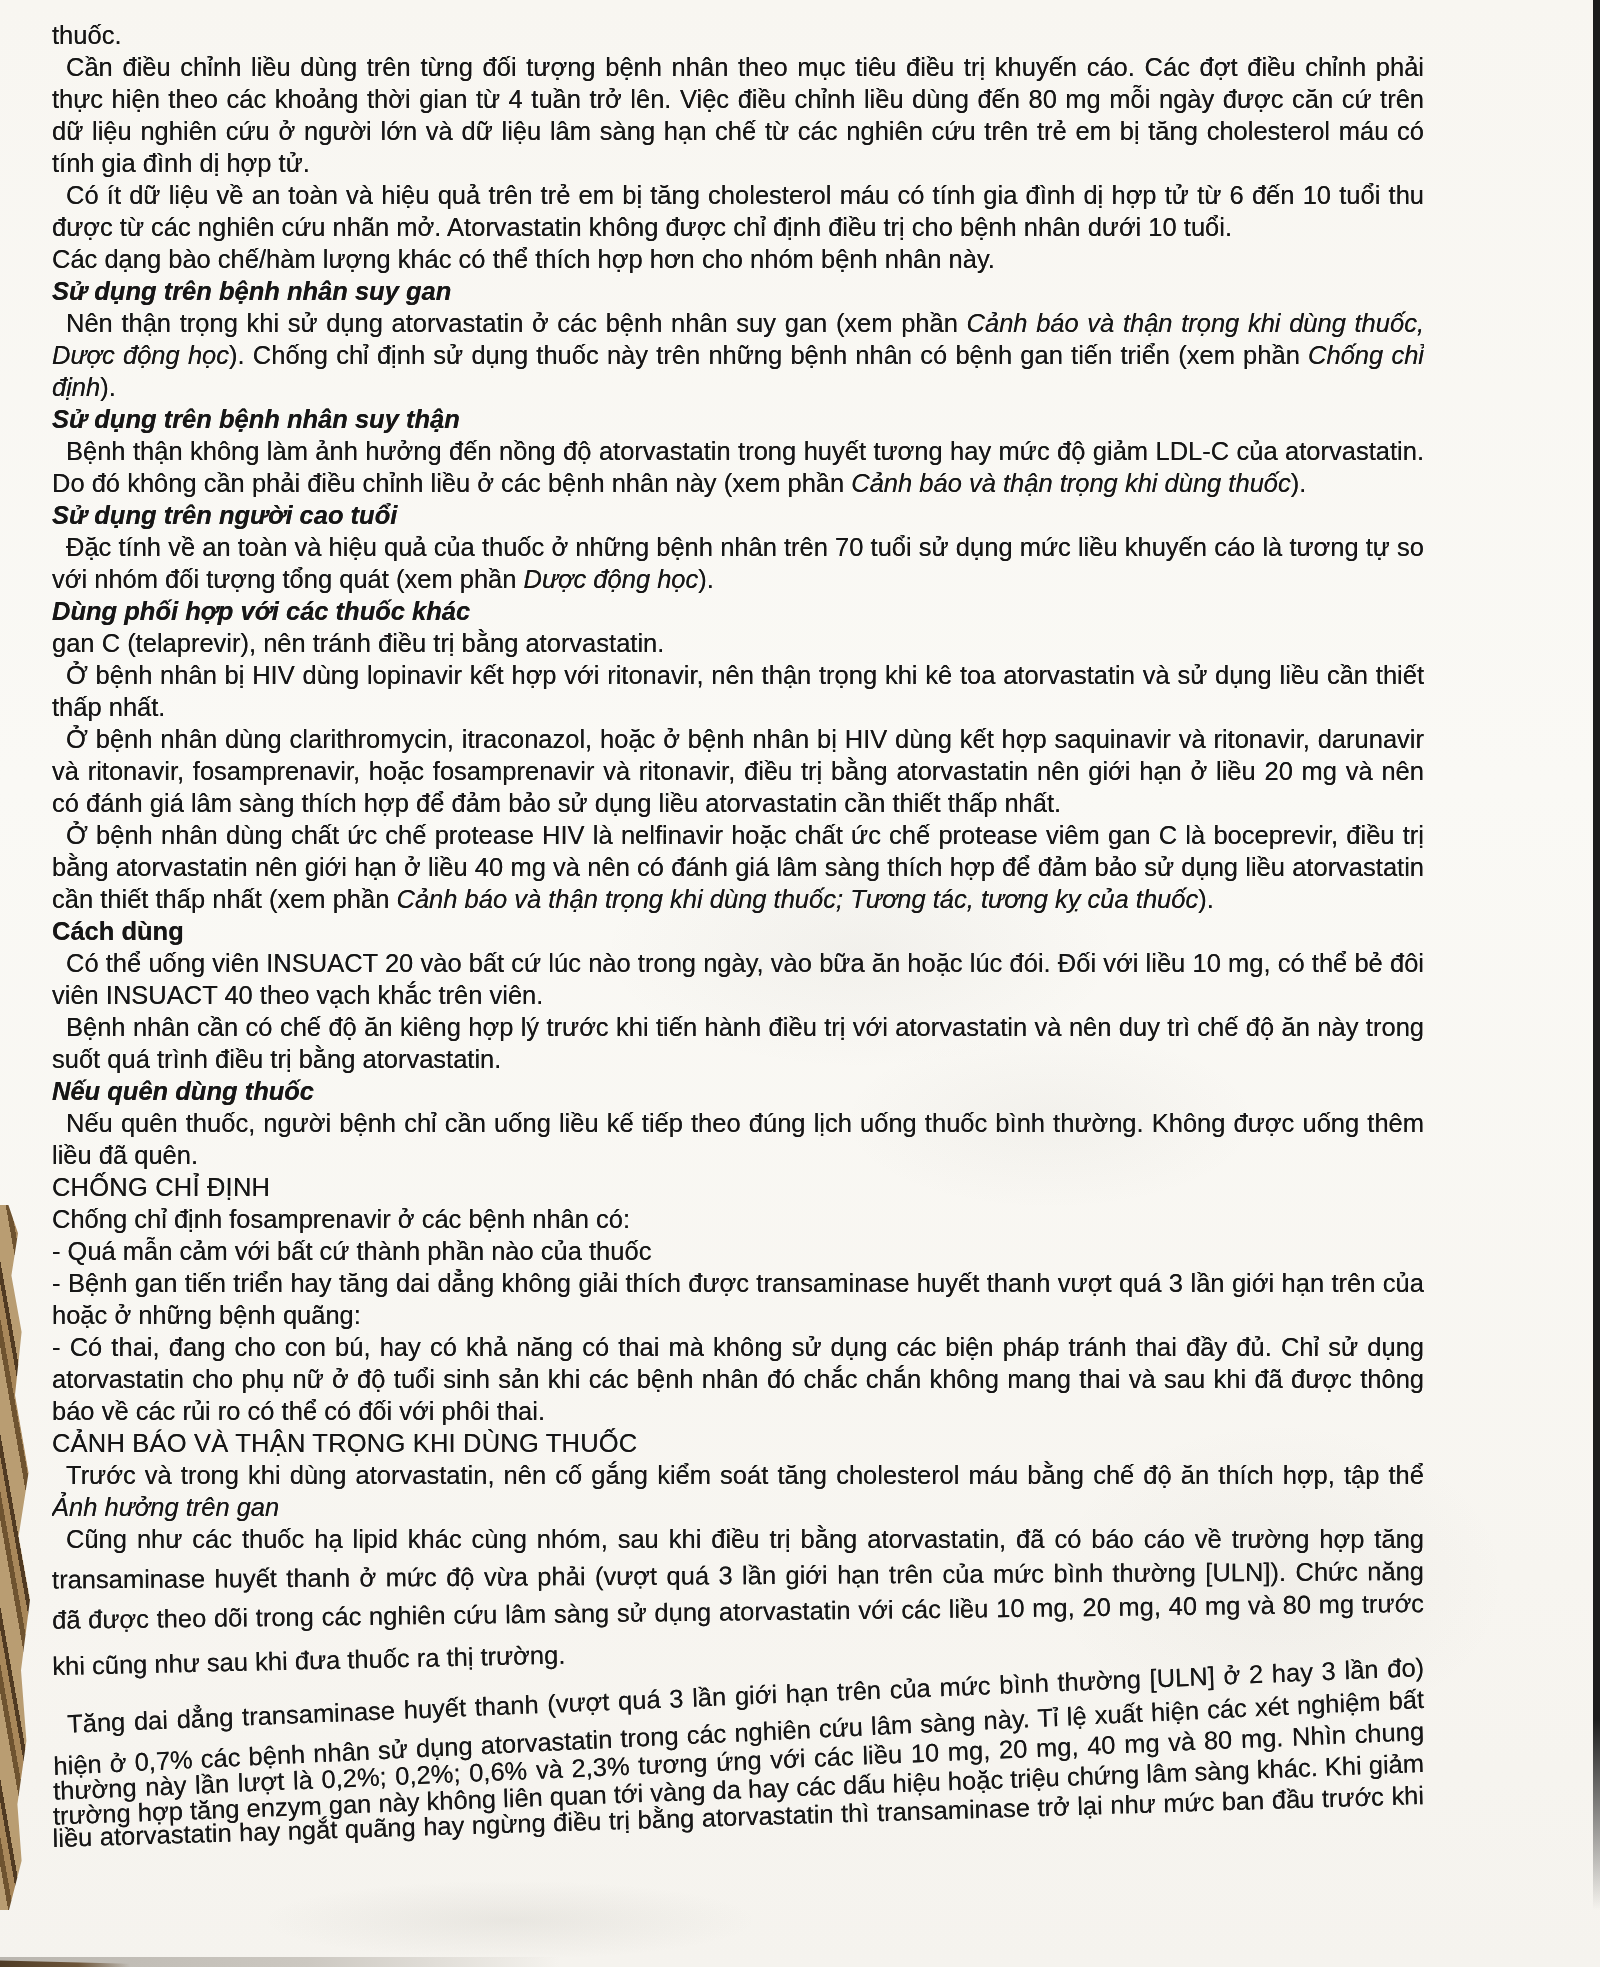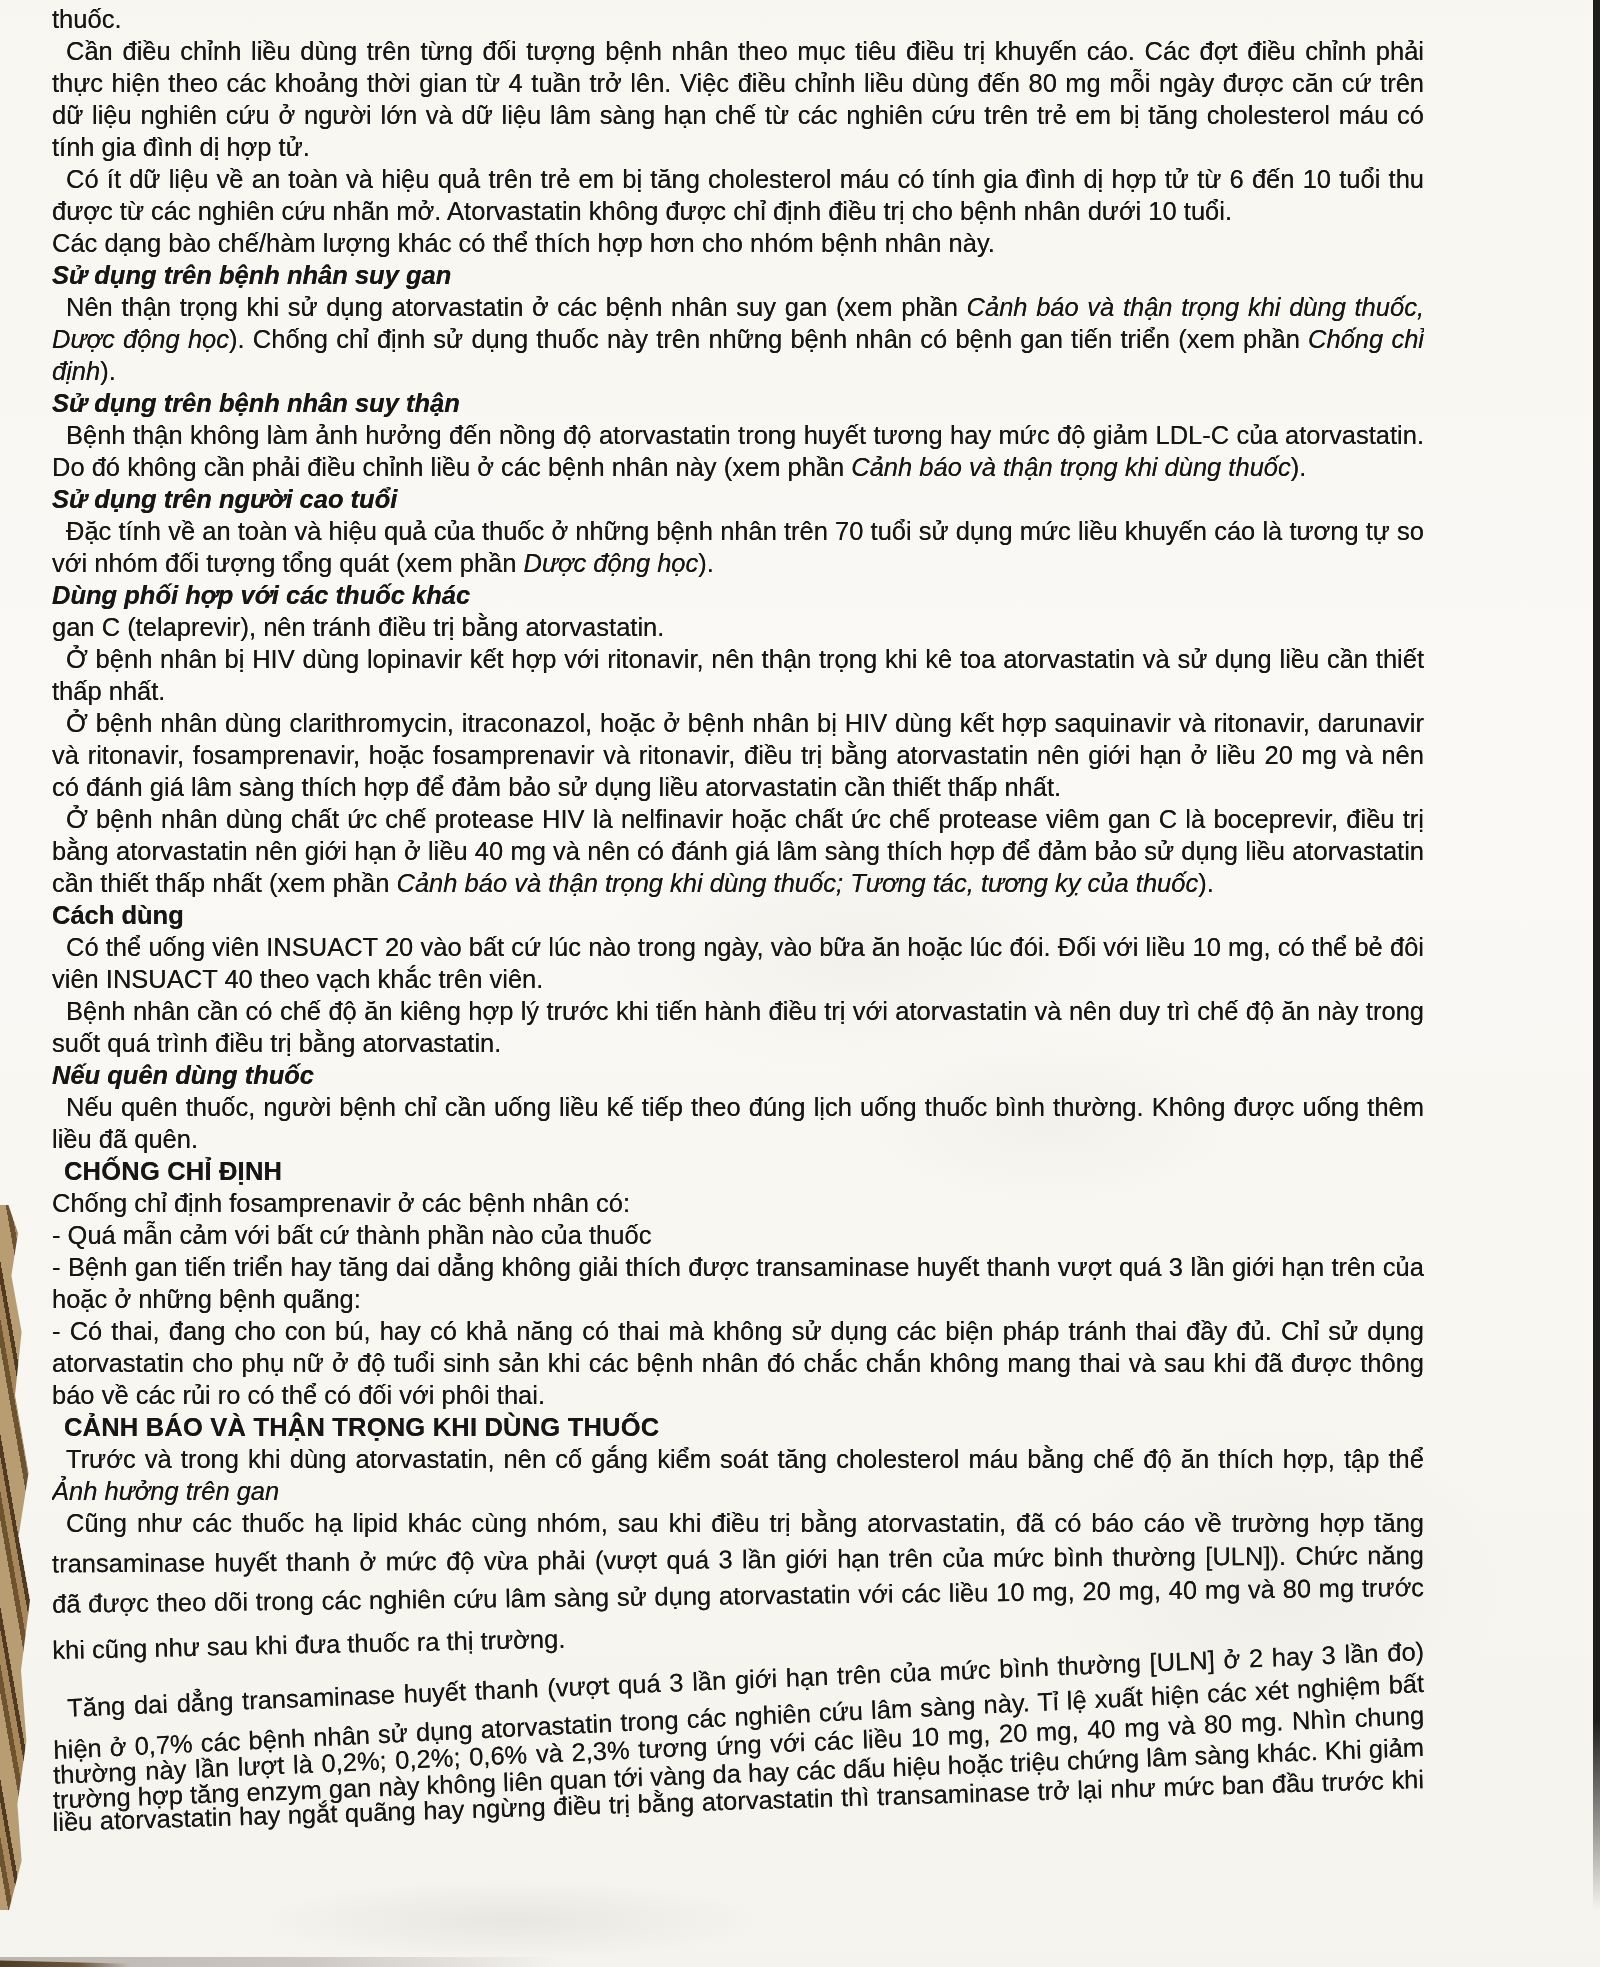--- a/index.html
+++ b/index.html
@@ -53,34 +53,34 @@
     background:linear-gradient(to right,#b9b5ae 0%,#ccc8c1 55%,rgba(204,200,193,0) 100%);
   }
   .bottom-wedge{
     position:absolute;left:0;bottom:0;width:130px;height:8px;
     background:linear-gradient(to right,#4f3c26 0%,#6e563a 60%,rgba(110,86,58,0) 100%);
     clip-path:polygon(0 20%,100% 60%,100% 100%,0 100%);
   }
   
   .doc{
     position:absolute;left:0;top:0;width:1472px;
-    padding:3px 48px 0 52px;box-sizing:border-box;
+    padding:19px 48px 0 52px;box-sizing:border-box;
     color:var(--ink);
     font-size:25.5px;line-height:32px;font-weight:400;
     text-shadow:0 0 .6px rgba(20,20,20,.85);
   }
   .line{
     height:32px;overflow:hidden;white-space:normal;
     text-align:justify;text-align-last:justify;
   }
   .line.end{text-align-last:left;}
   .line.p1{text-indent:14px;}
   .line.hi{font-weight:700;font-style:italic;text-align-last:left;}
   .line.hb{font-weight:700;text-align-last:left;}
-  .line.hc{font-weight:700;text-align-last:left;letter-spacing:.2px;margin-left:12px;}
+  .line.hc{font-weight:400;text-align-last:left;letter-spacing:.2px;}
   .line.it{font-style:italic;text-align-last:left;}
   .line em{font-style:italic;}
   
   .doc .line:nth-last-child(8){transform:rotate(-.35deg);transform-origin:100% 50%;}
   .doc .line:nth-last-child(7){transform:rotate(-.7deg);transform-origin:100% 50%;}
   .doc .line:nth-last-child(6){transform:rotate(-1.3deg);transform-origin:100% 50%;}
   .doc .line:nth-last-child(5){transform:rotate(-1.8deg) skewY(-.6deg);transform-origin:100% 50%;}
   .doc .line:nth-last-child(4){transform:rotate(-2.1deg) skewY(-.7deg);transform-origin:100% 50%;}
   .doc .line:nth-last-child(3){transform:rotate(-1.9deg) skewY(-.6deg);transform-origin:100% 50%;}
   .doc .line:nth-last-child(2){transform:rotate(-1.7deg) skewY(-.5deg);transform-origin:100% 50%;}

